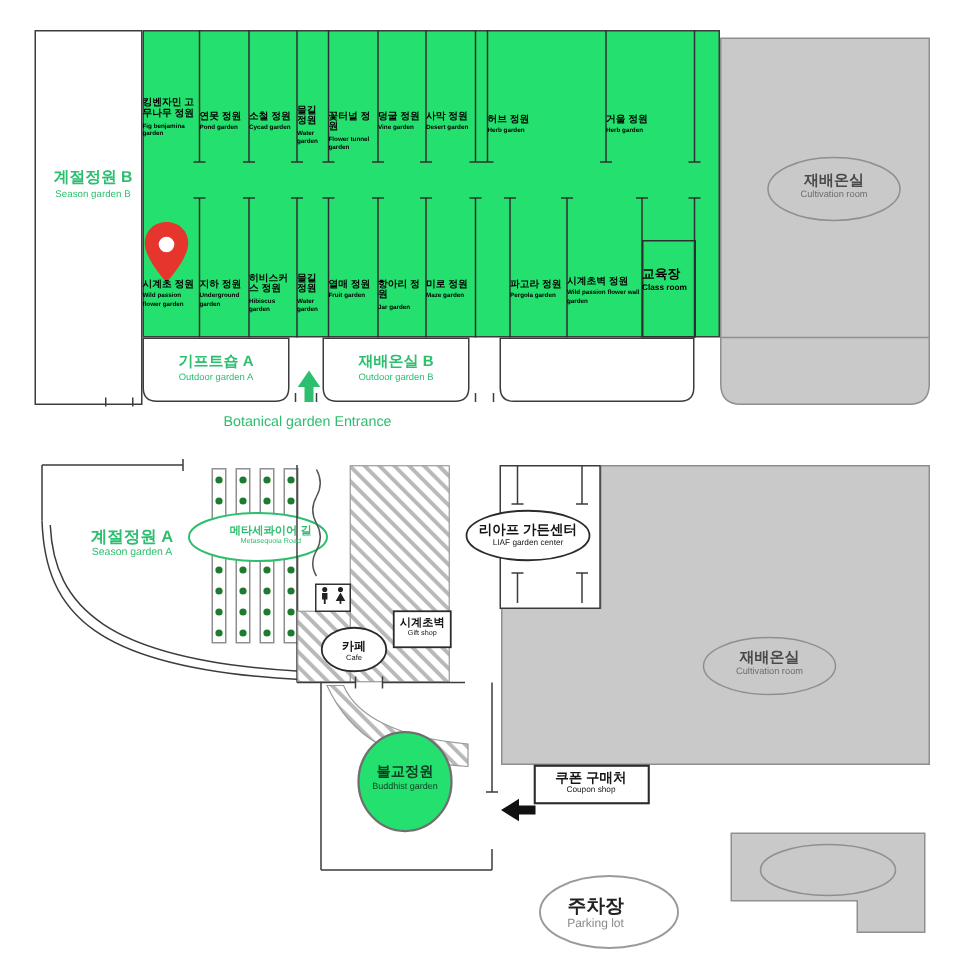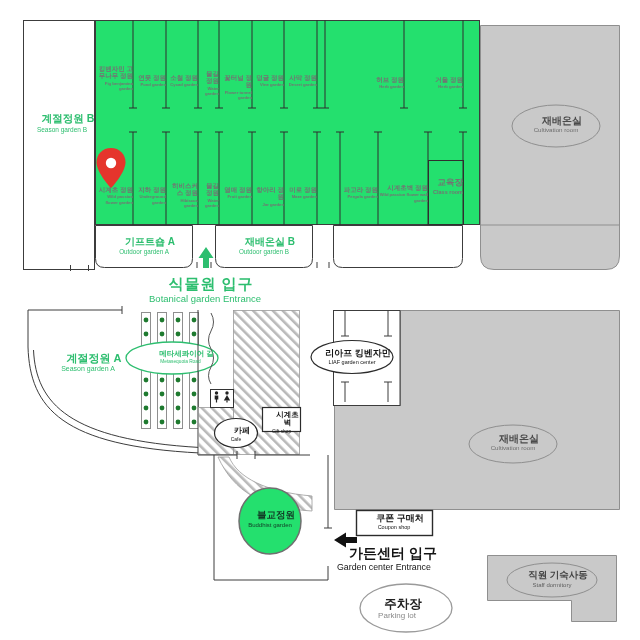--- a/index.html
+++ b/index.html
@@ -1,41 +1,41 @@
 <!DOCTYPE html>
 <html><head>
 <meta charset="utf-8">
 <style>
   html,body{margin:0;padding:0;background:#fff;}
   .map{position:relative;width:640px;height:640px;background:#ffffff;
        font-family:"Liberation Sans", sans-serif;overflow:hidden;}
   svg.layer{position:absolute;left:0;top:0;}
   .lbl{position:absolute;text-align:center;line-height:1.12;}
-  .lbl .ko{font-weight:700;display:block;padding-left:12px;}
+  .lbl .ko{font-weight:700;display:block;}
   .lbl .en{font-weight:400;display:block;margin-top:1px;}
   .green{color:#2DBE6F;}
   .dark{color:#141414;}
   .gray1{color:#4a4a4a;}
   .gray2{color:#6e6e6e;}
   
   .sgb .ko{font-size:10.5px}      .sgb .en{font-size:6.5px}
   .sga .ko{font-size:11px}        .sga .en{font-size:7px}
   .cult .ko{font-size:10px}       .cult .en{font-size:6.2px}
   .outd .ko{font-size:10px}       .outd .en{font-size:6.3px}
   .entr .ko{font-size:15px;letter-spacing:1px}  .entr .en{font-size:9.5px}
   .meta .ko{font-size:7.5px}      .meta .en{font-size:4.8px}
   .liaf .ko{font-size:9px}        .liaf .en{font-size:5.5px}
   .cafe .ko{font-size:8px}        .cafe .en{font-size:5px}
   .gift .ko{font-size:7.5px}      .gift .en{font-size:4.8px}
   .budd .ko{font-size:9.5px;color:#123B26}  .budd .en{font-size:6px;color:#123B26}
   .coup .ko{font-size:9px}        .coup .en{font-size:5.5px}
   .gce  .ko{font-size:14px}       .gce  .en{font-size:8.8px}
   .park .ko{font-size:12.5px;color:#222}    .park .en{font-size:8px;color:#8a8a8a}
   .dorm .ko{font-size:9.5px;color:#3f3f3f}  .dorm .en{font-size:6px;color:#5f5f5f}
-  .cell-lbl{position:absolute;text-align:right;color:#737373;line-height:1.15;}
+  .cell-lbl{position:absolute;text-align:left;color:#000000;line-height:1.15;}
   .cell-lbl .cko{font-weight:700;font-size:6.5px;display:block;}
   .cell-lbl .cen{font-weight:700;font-size:4.2px;display:block;margin-top:1px;line-height:1.25;}
   .cell-lbl.edu .cko{font-size:8.5px}
   .cell-lbl.edu .cen{font-size:5.5px}
 </style>
 </head>
 <body>
 
 <div class="map" id="map">
 
@@ -173,36 +173,35 @@
 <div class="lbl outd green" style="left:95px;top:236px;width:98px">
   <span class="ko">기프트숍 A</span>
   <span class="en">Outdoor garden A</span>
 </div>
 <div class="lbl outd green" style="left:215px;top:236px;width:98px">
   <span class="ko">재배온실 B</span>
   <span class="en">Outdoor garden B</span>
 </div>
 
 <div class="lbl entr green" style="left:105px;top:276px;width:200px">
-  <span class="ko">식물원 입구</span>
   <span class="en">Botanical garden Entrance</span>
 </div>
 
 <div class="lbl sga green" style="left:38px;top:352px;width:100px">
   <span class="ko">계절정원 A</span>
   <span class="en">Season garden A</span>
 </div>
 
 <div class="lbl meta green" style="left:126px;top:350px;width:109px">
   <span class="ko">메타세콰이어 길</span>
   <span class="en">Metasequoia Road</span>
 </div>
 
 <div class="lbl liaf dark" style="left:312px;top:348px;width:80px">
-  <span class="ko">리아프 킹벤자민</span>
+  <span class="ko">리아프 가든센터</span>
   <span class="en">LIAF garden center</span>
 </div>
 
 <div class="lbl cafe dark" style="left:214px;top:427px;width:44px">
   <span class="ko">카페</span>
   <span class="en">Cafe</span>
 </div>
 
 <div class="lbl gift dark" style="left:262px;top:411px;width:39px">
   <span class="ko">시계초벽</span>
@@ -217,34 +216,26 @@
 <div class="lbl budd" style="left:239px;top:510px;width:62px">
   <span class="ko">불교정원</span>
   <span class="en">Buddhist garden</span>
 </div>
 
 <div class="lbl coup dark" style="left:356px;top:513px;width:76px">
   <span class="ko">쿠폰 구매처</span>
   <span class="en">Coupon shop</span>
 </div>
 
-<div class="lbl gce dark" style="left:337px;top:546px;width:150px;text-align:left">
-  <span class="ko">가든센터 입구</span>
-  <span class="en">Garden center Entrance</span>
-</div>
 
 <div class="lbl park" style="left:361px;top:597px;width:72px">
   <span class="ko">주차장</span>
   <span class="en">Parking lot</span>
 </div>
 
-<div class="lbl dorm" style="left:507px;top:570px;width:90px">
-  <span class="ko">직원 기숙사동</span>
-  <span class="en">Staff dormitory</span>
-</div>
 
 <div id="cells">
       <div class="cell-lbl" style="left: 95px; top: 65px; width: 38px;">
         <span class="cko">킹벤자민 고무나무 정원</span>
         <span class="cen">Fig benjamina garden</span>
       </div>
       <div class="cell-lbl" style="left: 133px; top: 74px; width: 33px;">
         <span class="cko">연못 정원</span>
         <span class="cen">Pond garden</span>
       </div>

